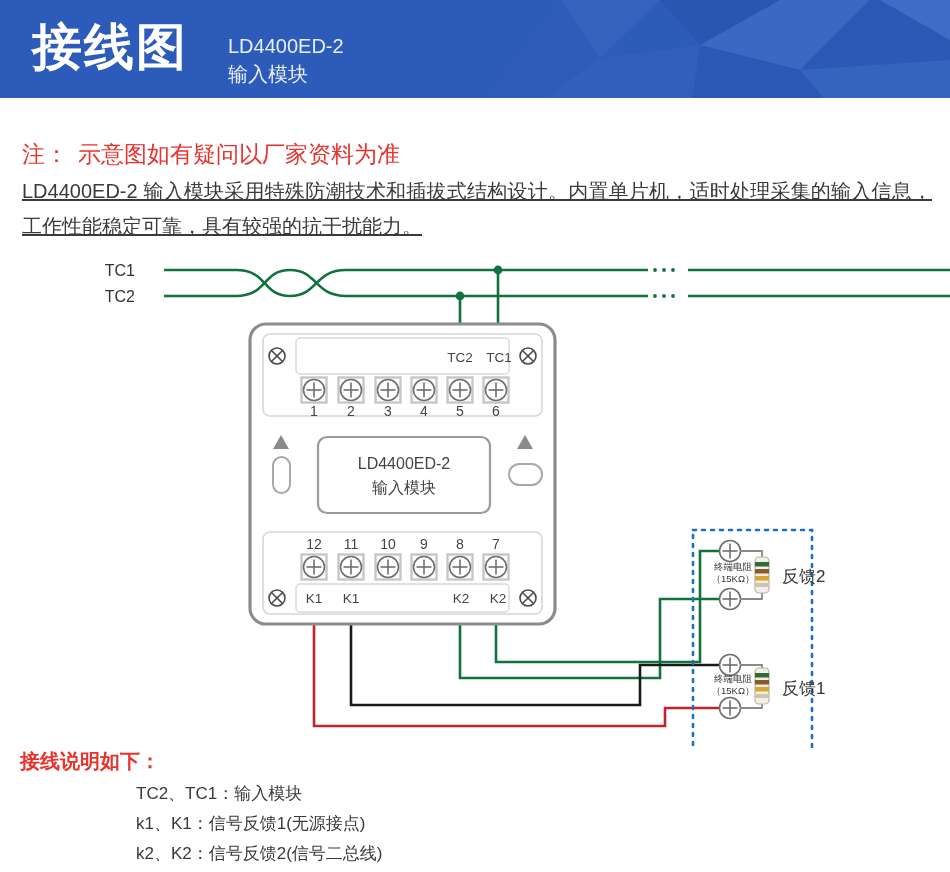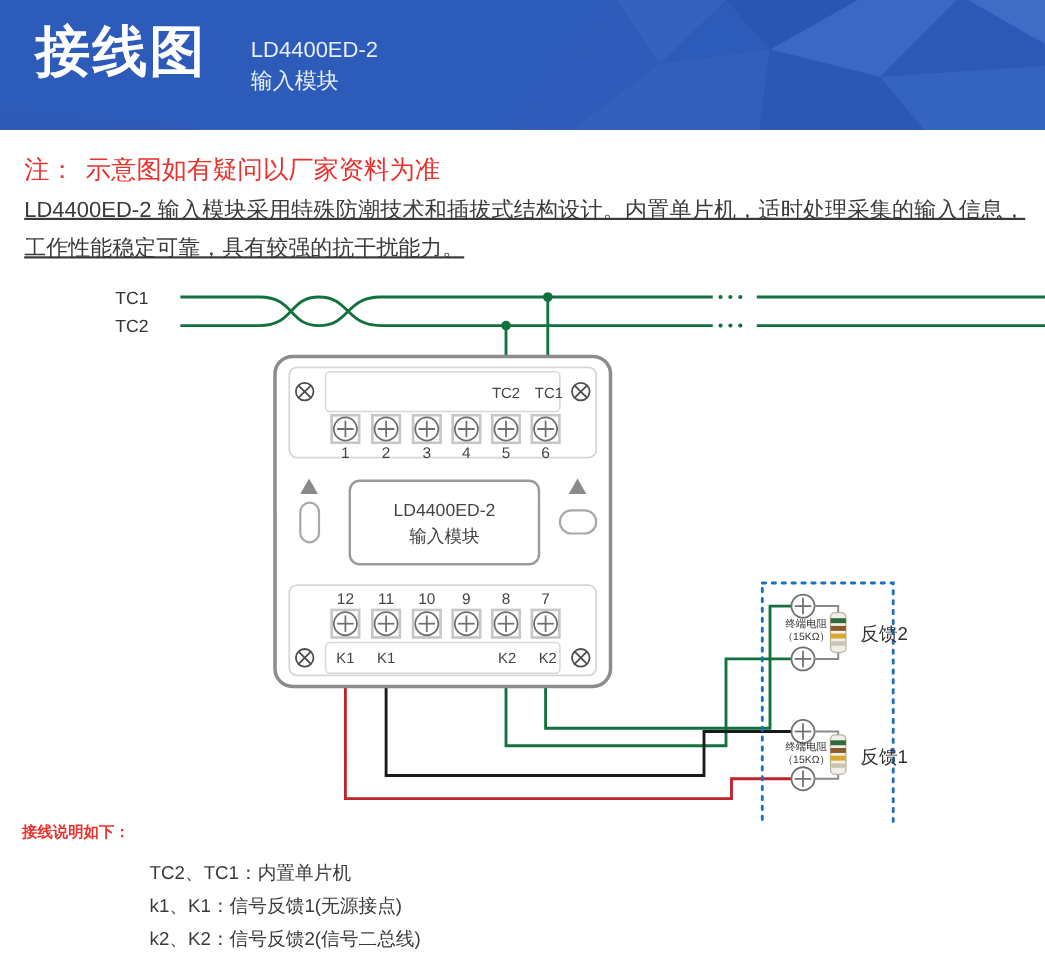--- a/index.html
+++ b/index.html
@@ -12,21 +12,21 @@
     height: 872px;
     font-family: "Liberation Sans", "DejaVu Sans", sans-serif;
     position: relative;
     overflow: hidden;
   }
 
   
   #header {
     position: absolute;
     left: 0; top: 0;
-    width: 950px; height: 118px;
+    width: 950px; height: 98px;
     background: #2d5bb9;
     overflow: hidden;
   }
   #header-poly {
     position: absolute;
     left: 0; top: 0;
     width: 950px; height: 118px;
   }
   #header-title {
     position: absolute;
@@ -73,21 +73,21 @@
     position: absolute;
     left: 0; top: 248px;
     width: 950px; height: 500px;
   }
 
   
   #legend-title {
     position: absolute;
     left: 20px; top: 748px;
     color: #e8322e;
-    font-size: 14px;
+    font-size: 20px;
     font-weight: bold;
     white-space: nowrap;
   }
   .legend-line {
     position: absolute;
     left: 136px;
     color: #3a3a3a;
     font-size: 17px;
     white-space: nowrap;
   }
@@ -291,15 +291,15 @@
     <path d="M740,417 L762,417 L762,424" fill="none" stroke="#8a8a8a" stroke-width="1.8"></path>
     <path d="M740,460 L762,460 L762,453" fill="none" stroke="#8a8a8a" stroke-width="1.8"></path>
     <use href="#resistor" x="762" y="438"></use>
     <text x="733" y="434" font-size="9.5" fill="#333" text-anchor="middle">终端电阻</text>
     <text x="733" y="446" font-size="9.5" fill="#333" text-anchor="middle">（15KΩ）</text>
     <text x="782" y="446" font-size="17" fill="#333">反馈1</text>
   </g>
 </svg>
 
 <div id="legend-title">接线说明如下：</div>
-<div class="legend-line" id="legend-l0">TC2、TC1：内置单片机</div>
+<div class="legend-line" id="legend-l0">TC2、TC1：输入模块</div>
 <div class="legend-line" id="legend-l1">k1、K1：信号反馈1(无源接点)</div>
 <div class="legend-line" id="legend-l2">k2、K2：信号反馈2(信号二总线)</div>
 
 </body></html>

